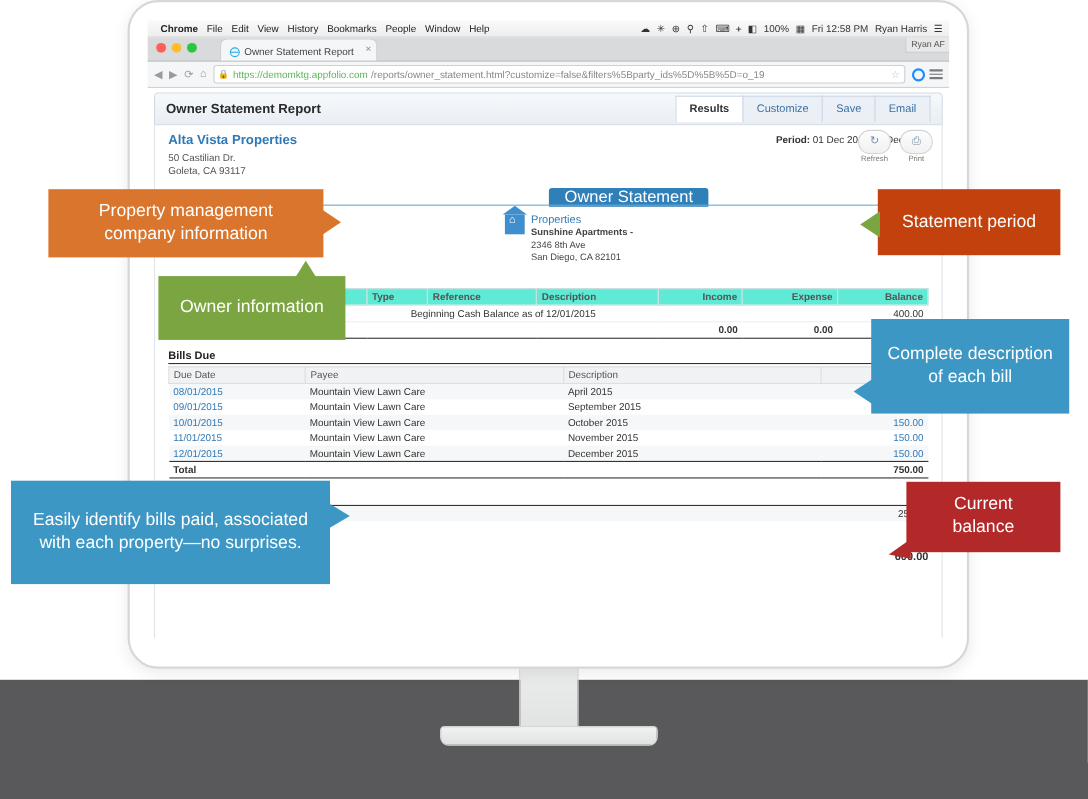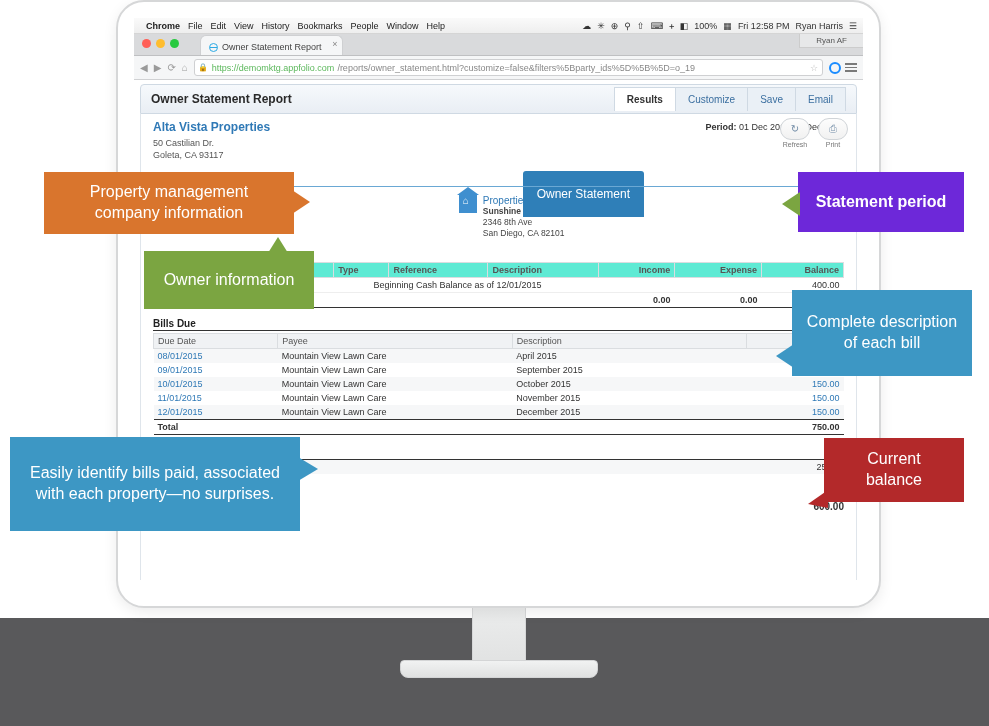--- a/index.html
+++ b/index.html
@@ -22,21 +22,21 @@
 
   
   .chrome-tabs { height:22px; background:#d9dadc; display:flex; align-items:flex-end; padding-left:6px; border-bottom:1px solid #bfc0c2; position:relative;}
   .win-dots { display:flex; gap:5px; position:absolute; left:8px; top:5px;}
   .dot { width:9px;height:9px;border-radius:50%; }
   .dot.r{background:#ff5f57;} .dot.y{background:#ffbd2e;} .dot.g{background:#28c940;}
   .tab { margin-left:60px; background:#f5f6f7; height:20px; border-radius:6px 6px 0 0; padding:3px 20px 0 8px; font-size:9px; color:#444; border:1px solid #cfd0d2; border-bottom:none; position:relative; display:flex; align-items:center; gap:4px;}
   .tab-close { font-size:9px; color:#888; position:absolute; right:4px; top:3px; }
   .tab-favicon { width:9px; height:9px; border:1.5px solid #2daae4; border-radius:50%; position:relative; }
   .tab-favicon:after{content:'';position:absolute;left:0;right:0;top:3px;height:1.5px;background:#2daae4;}
-  .ryan-tag { position:absolute; right:0; top:0; background:#e7e8e9; font-size:8px; padding:2px 16px; border-left:1px solid #ccc; border-bottom:1px solid #ccc; color:#555;}
+  .ryan-tag { position:absolute; right:0; top:0; background:#e7e8e9; font-size:8px; padding:2px 4px; border-left:1px solid #ccc; border-bottom:1px solid #ccc; color:#555;}
 
   
   .chrome-toolbar { height:24px; background:#f5f6f7; border-bottom:1px solid #d0d1d3; display:flex; align-items:center; padding:0 6px; gap:6px; font-size:10px; color:#888;}
   .nav-arrows { display:flex; gap:6px; color:#9a9a9a;}
   .urlbar { flex:1; height:17px; background:#fff; border:1px solid #cfd0d2; border-radius:3px; display:flex; align-items:center; padding:0 4px; font-size:9px; color:#6b6b6b; gap:3px; overflow:hidden;}
   .lock { color:#5cb85c; font-size:8px;}
   .url-host { color:#5cb85c; }
   .url-rest { color:#888; }
   .star { color:#bcbcbc; margin-left:auto;}
   .ext-icons { display:flex; gap:4px; align-items:center;}
@@ -59,21 +59,21 @@
   .company h3 { color:#2f79b6; font-size:12px; font-weight:600; margin-bottom:4px;}
   .company .addr { font-size:9px; color:#555; line-height:1.3;}
   .period { margin-left:auto; font-size:9px; color:#333; padding-top:2px;}
   .period b { font-weight:bold; }
   .toolbar-r { position:absolute; right:8px; top:4px; display:flex; gap:8px;}
   .rnd-btn { width:30px; height:22px; border:1px solid #d0d4d8; border-radius:12px; background:linear-gradient(#fdfdfd,#f1f1f1); display:flex; flex-direction:column; align-items:center; justify-content:center; font-size:8px; color:#5a5a5a;}
   .rnd-btn .ic { font-size:10px; color:#6f8aa5; line-height:1;}
   .rnd-lbl { font-size:7px; color:#777; text-align:center; margin-top:1px;}
 
   .banner { margin-top:10px; height:16px; position:relative;}
-  .banner .tab-shape{ position:absolute; right:200px; top:0; background:#2f7fb8; color:#fff; font-size:12px; padding:16px 14px; border-radius:3px 3px 0 0;margin-left:10px;}
+  .banner .tab-shape{ position:absolute; right:200px; top:0; background:#2f7fb8; color:#fff; font-size:15px; padding:0 14px; border-radius:3px 3px 0 0;margin-left:10px;}
   .banner .line { position:absolute; left:0; right:0; bottom:0; height:1px; background:#6aa8d4;}
   .banner .lead { position:absolute; right:280px; bottom:0; width:0;height:0; border-bottom:16px solid #2f7fb8; border-left:20px solid transparent; }
 
   .cards { display:flex; gap:40px; margin-top:8px;}
   .card { }
   .card-row { display:flex; gap:6px;}
   .card .link{ color:#2f79b6; font-size:10px; }
   .card .small{ font-size:8.5px; color:#444; line-height:1.3;}
   .person-ic { width:18px;height:20px; }
   .house-ic { width:18px; height:18px; background:#3f8fcf; position:relative; }
@@ -100,21 +100,21 @@
   .summary .row{ display:flex; justify-content:space-between; font-size:9px; padding:2px 0;}
   .remit { margin-top:12px; display:flex; justify-content:space-between; font-weight:bold; font-size:10px; border-top:1px solid transparent;}
 
   
   .callout { position:absolute; color:#fff; font-size:16px; text-align:center; display:flex; align-items:center; justify-content:center; padding:8px 14px; line-height:1.3;}
   .callout .tail { position:absolute; width:0;height:0;}
   .co-orange { background:#d9752d; left:44px; top:172px; width:250px; height:62px;}
   .co-orange .tail{ right:-16px; top:18px; border-top:12px solid transparent; border-bottom:12px solid transparent; border-left:18px solid #d9752d;}
   .co-green1 { background:#7ba541; left:144px; top:251px; width:170px; height:58px;}
   .co-green1 .tail{ top:-14px; right:26px; border-left:10px solid transparent; border-right:10px solid transparent; border-bottom:16px solid #7ba541;}
-  .co-green2 { background:#6d28d9; left:798px; top:172px; width:166px; height:60px;font-weight:bold;}
+  .co-green2 { background:#c2410c; left:798px; top:172px; width:166px; height:60px;}
   .co-green2 .tail{ left:-16px; top:20px; border-top:12px solid transparent; border-bottom:12px solid transparent; border-right:18px solid #7ba541;}
   .co-blue1 { background:#3d97c4; left:792px; top:290px; width:180px; height:86px;}
   .co-blue1 .tail{ left:-16px; top:54px; border-top:12px solid transparent; border-bottom:12px solid transparent; border-right:18px solid #3d97c4;}
   .co-blue2 { background:#3d97c4; left:10px; top:437px; width:290px; height:94px; font-size:16px;}
   .co-blue2 .tail{ right:-18px; top:20px; border-top:12px solid transparent; border-bottom:12px solid transparent; border-left:20px solid #3d97c4;}
   .co-red { background:#b3292a; left:824px; top:438px; width:140px; height:64px;}
   .co-red .tail{ left:-16px; bottom:-6px; border-top:14px solid transparent; border-bottom:4px solid transparent; border-right:20px solid #b3292a;}
 
   .alt { background:#f6f7f8; }
 </style>

